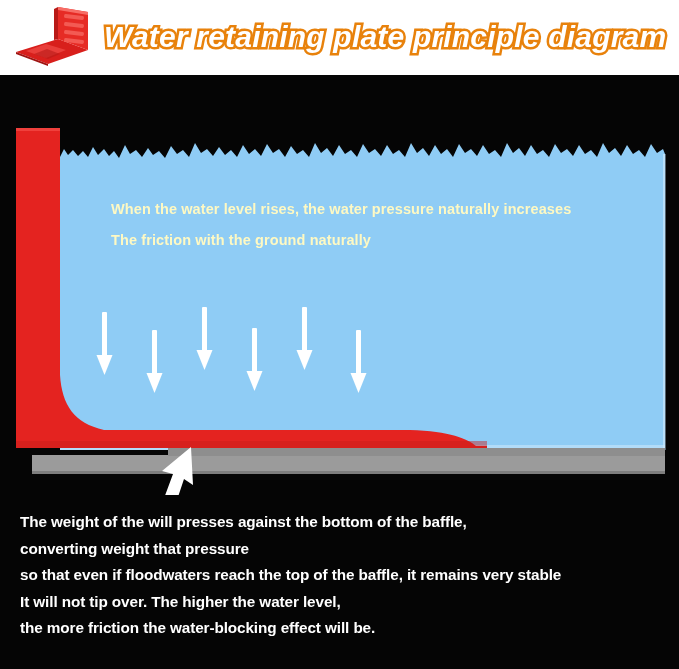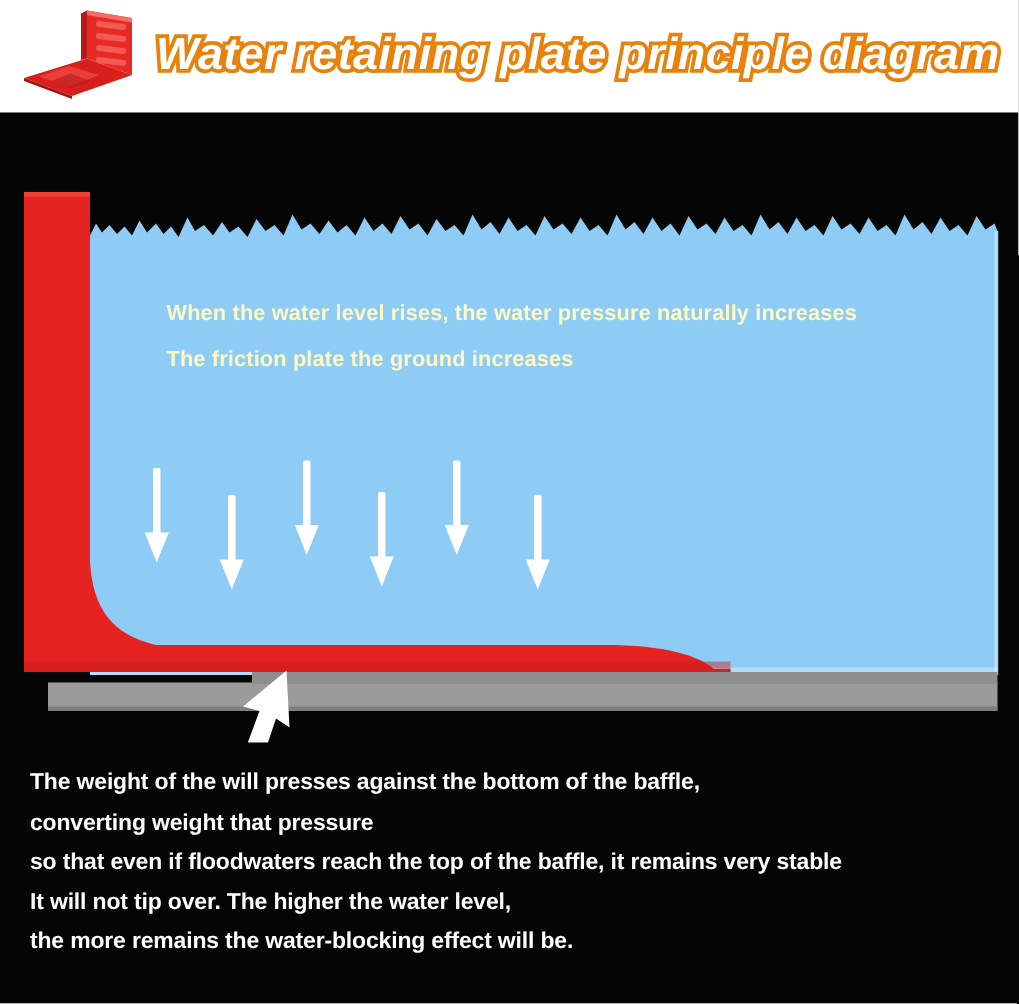--- a/index.html
+++ b/index.html
@@ -224,24 +224,24 @@
           L 173,399
           L 163,426
           L 175,431
           L 184,404
           L 193,410
           Z"></path>
       </g>
     </svg>
 
     <div class="water-text" id="water-text-line1">When the water level rises, the water pressure naturally increases</div>
-    <div class="water-text" id="water-text-line2">The friction plate the ground increases</div>
+    <div class="water-text" id="water-text-line2">The friction with the ground naturally</div>
 
     <div id="caption">
       <div class="cap-line">The weight of the will presses against the bottom of the baffle,</div>
       <div class="cap-line">converting weight that pressure</div>
       <div class="cap-line">so that even if floodwaters reach the top of the baffle, it remains very stable</div>
       <div class="cap-line">It will not tip over. The higher the water level,</div>
-      <div class="cap-line">the more remains the water-blocking effect will be.</div>
+      <div class="cap-line">the more friction the water-blocking effect will be.</div>
     </div>
 
   </div>
 </div>
 
 </body></html>

